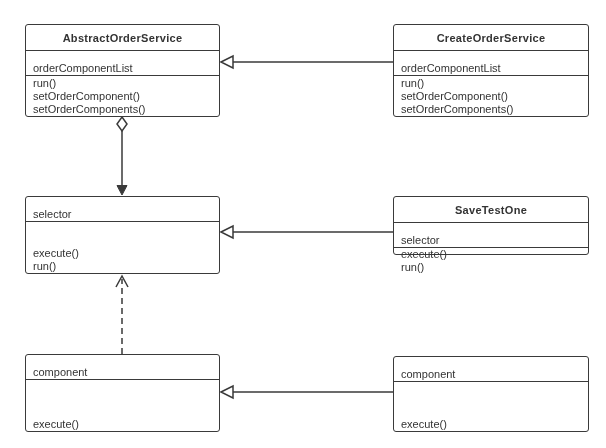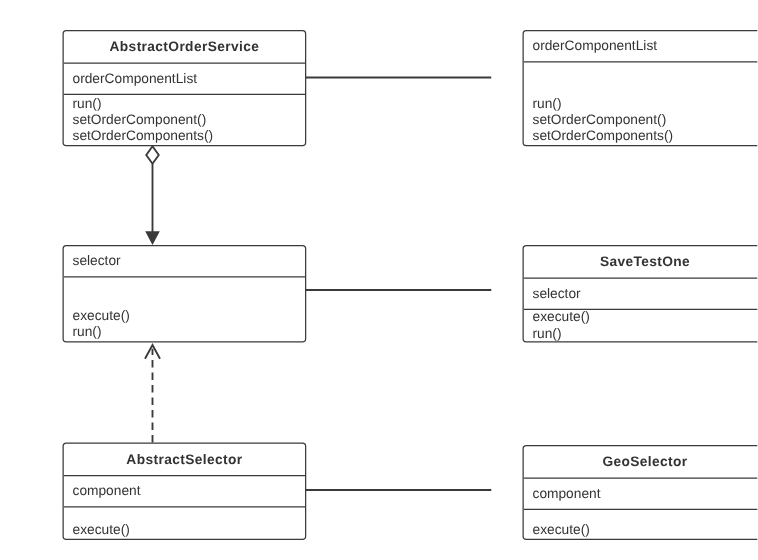--- a/index.html
+++ b/index.html
@@ -30,39 +30,38 @@
   .uml-class {
     position: absolute;
     box-sizing: border-box;
     display: flex;
     flex-direction: column;
     background: var(--bg);
     border: 1.5px solid var(--stroke);
     border-radius: 3px;
     color: var(--text);
     font-size: 11px;
-    margin-left: 25px;
   }
   .uml-title {
     flex: 0 0 auto;
     height: 25px;
     display: flex;
     align-items: center;
     justify-content: center;
     font-weight: bold;
     letter-spacing: 0.3px;
     border-bottom: 1.5px solid var(--stroke);
     white-space: nowrap;
   }
   .uml-attrs {
     flex: 0 0 auto;
     height: 24px;
     display: flex;
     flex-direction: column;
-    justify-content: center;
+    justify-content: flex-end;
     padding: 0 7px;
     border-bottom: 1.5px solid var(--stroke);
   }
   .uml-methods {
     flex: 1 1 auto;
     display: flex;
     flex-direction: column;
     justify-content: flex-end;
     padding: 0 7px;
   }
@@ -119,63 +118,62 @@
       <div class="uml-line">orderComponentList</div>
     </div>
     <div class="uml-methods">
       <div class="uml-line">run()</div>
       <div class="uml-line">setOrderComponent()</div>
       <div class="uml-line">setOrderComponents()</div>
     </div>
   </div>
 
   <div class="uml-class" style="left:393px; top:24px; width:196px; height:93px;">
+    <div class="uml-title">CreateOrderService</div>
     <div class="uml-attrs">
       <div class="uml-line">orderComponentList</div>
     </div>
     <div class="uml-methods">
       <div class="uml-line">run()</div>
       <div class="uml-line">setOrderComponent()</div>
       <div class="uml-line">setOrderComponents()</div>
     </div>
   </div>
 
   <div class="uml-class" style="left:25px; top:196px; width:195px; height:78px;">
     <div class="uml-attrs">
       <div class="uml-line">selector</div>
     </div>
     <div class="uml-methods">
       <div class="uml-line">execute()</div>
       <div class="uml-line">run()</div>
     </div>
   </div>
 
-  <div class="uml-class" style="left:393px; top:196px; width:196px; height:78px;">
+  <div class="uml-class" style="left:393px; top:196px; width:196px; height:59px;">
     <div class="uml-title">SaveTestOne</div>
     <div class="uml-attrs">
       <div class="uml-line">selector</div>
     </div>
     <div class="uml-methods">
       <div class="uml-line">execute()</div>
       <div class="uml-line">run()</div>
     </div>
   </div>
 
   <div class="uml-class" style="left:25px; top:354px; width:195px; height:78px;">
-    <div class="uml-title">AbstractSelector</div>
     <div class="uml-attrs">
       <div class="uml-line">component</div>
     </div>
     <div class="uml-methods">
       <div class="uml-line">execute()</div>
     </div>
   </div>
 
   <div class="uml-class" style="left:393px; top:356px; width:196px; height:76px;">
-    <div class="uml-title">GeoSelector</div>
     <div class="uml-attrs">
       <div class="uml-line">component</div>
     </div>
     <div class="uml-methods">
       <div class="uml-line">execute()</div>
     </div>
   </div>
 
 </div>
 

